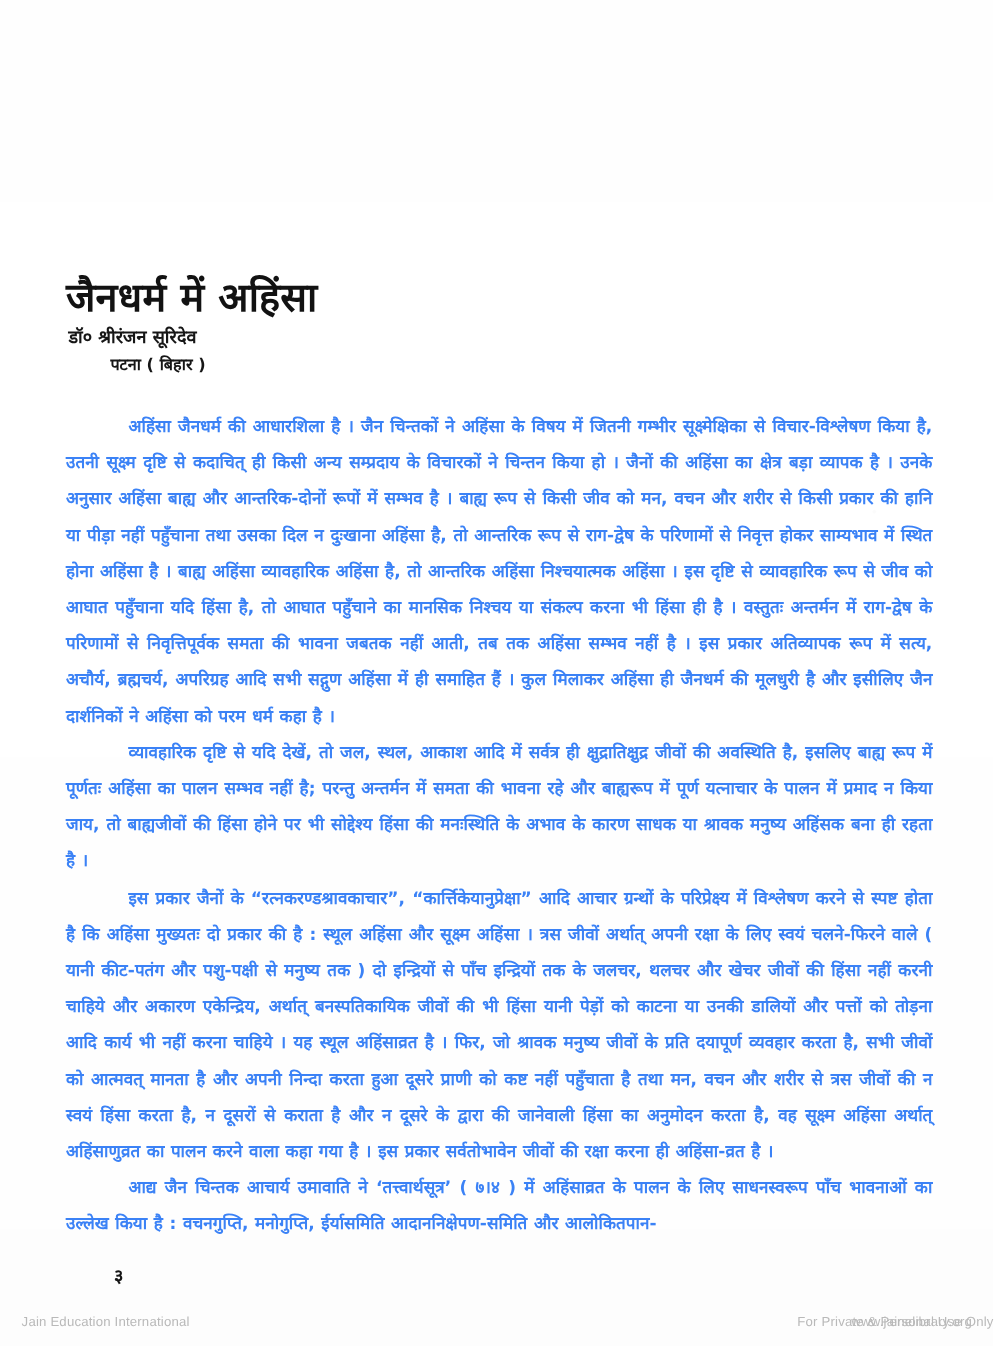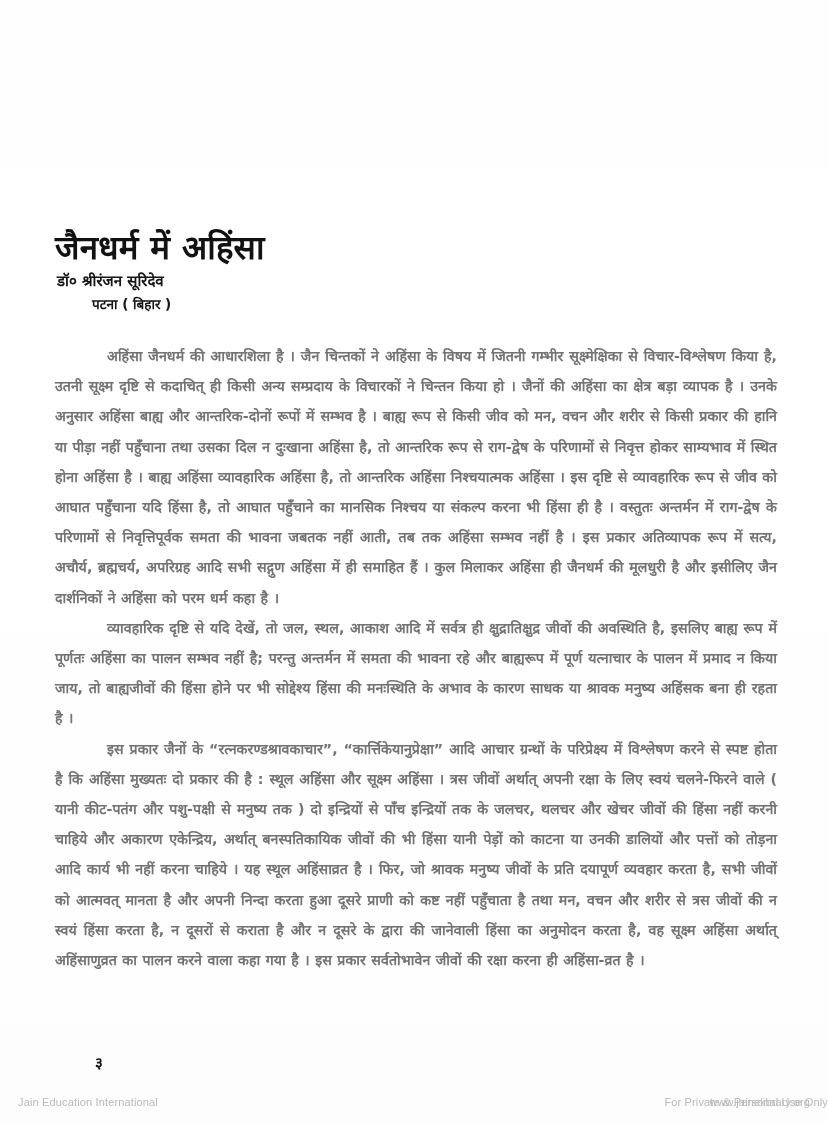--- a/index.html
+++ b/index.html
@@ -80,21 +80,21 @@
 
   
   .body-block {
     position: absolute;
     left: 0;
     top: 341px;
     width: 722px;
   }
   .para {
     margin: 0 0 0 0;
-    color: #737373;
+    color: #3b82f6;
     font-size: 14.2px;
     font-weight: 700;
     line-height: 30.2px;
     text-align: justify;
     text-justify: inter-word;
     word-spacing: .5px;
     letter-spacing: .05px;
     text-indent: 52px;
   }
   .para + .para { margin-top: 0; }
@@ -140,20 +140,21 @@
     <h1 class="article-title">जैनधर्म में अहिंसा</h1>
 
     <div class="byline">डॉ० श्रीरंजन सूरिदेव</div>
 
     <div class="byline-place">पटना ( बिहार )</div>
 
     <div class="body-block">
       <p class="para">अहिंसा जैनधर्म की आधारशिला है । जैन चिन्तकों ने अहिंसा के विषय में जितनी गम्भीर सूक्ष्मेक्षिका से विचार-विश्लेषण किया है, उतनी सूक्ष्म दृष्टि से कदाचित् ही किसी अन्य सम्प्रदाय के विचारकों ने चिन्तन किया हो । जैनों की अहिंसा का क्षेत्र बड़ा व्यापक है । उनके अनुसार अहिंसा बाह्य और आन्तरिक-दोनों रूपों में सम्भव है । बाह्य रूप से किसी जीव को मन, वचन और शरीर से किसी प्रकार की हानि या पीड़ा नहीं पहुँचाना तथा उसका दिल न दुःखाना अहिंसा है, तो आन्तरिक रूप से राग-द्वेष के परिणामों से निवृत्त होकर साम्यभाव में स्थित होना अहिंसा है । बाह्य अहिंसा व्यावहारिक अहिंसा है, तो आन्तरिक अहिंसा निश्चयात्मक अहिंसा । इस दृष्टि से व्यावहारिक रूप से जीव को आघात पहुँचाना यदि हिंसा है, तो आघात पहुँचाने का मानसिक निश्चय या संकल्प करना भी हिंसा ही है । वस्तुतः अन्तर्मन में राग-द्वेष के परिणामों से निवृत्तिपूर्वक समता की भावना जबतक नहीं आती, तब तक अहिंसा सम्भव नहीं है । इस प्रकार अतिव्यापक रूप में सत्य, अचौर्य, ब्रह्मचर्य, अपरिग्रह आदि सभी सद्गुण अहिंसा में ही समाहित हैं । कुल मिलाकर अहिंसा ही जैनधर्म की मूलधुरी है और इसीलिए जैन दार्शनिकों ने अहिंसा को परम धर्म कहा है ।</p>
       <p class="para">व्यावहारिक दृष्टि से यदि देखें, तो जल, स्थल, आकाश आदि में सर्वत्र ही क्षुद्रातिक्षुद्र जीवों की अवस्थिति है, इसलिए बाह्य रूप में पूर्णतः अहिंसा का पालन सम्भव नहीं है; परन्तु अन्तर्मन में समता की भावना रहे और बाह्यरूप में पूर्ण यत्नाचार के पालन में प्रमाद न किया जाय, तो बाह्यजीवों की हिंसा होने पर भी सोद्देश्य हिंसा की मनःस्थिति के अभाव के कारण साधक या श्रावक मनुष्य अहिंसक बना ही रहता है ।</p>
       <p class="para">इस प्रकार जैनों के “रत्नकरण्डश्रावकाचार”, “कार्त्तिकेयानुप्रेक्षा” आदि आचार ग्रन्थों के परिप्रेक्ष्य में विश्लेषण करने से स्पष्ट होता है कि अहिंसा मुख्यतः दो प्रकार की है : स्थूल अहिंसा और सूक्ष्म अहिंसा । त्रस जीवों अर्थात् अपनी रक्षा के लिए स्वयं चलने-फिरने वाले ( यानी कीट-पतंग और पशु-पक्षी से मनुष्य तक ) दो इन्द्रियों से पाँच इन्द्रियों तक के जलचर, थलचर और खेचर जीवों की हिंसा नहीं करनी चाहिये और अकारण एकेन्द्रिय, अर्थात् बनस्पतिकायिक जीवों की भी हिंसा यानी पेड़ों को काटना या उनकी डालियों और पत्तों को तोड़ना आदि कार्य भी नहीं करना चाहिये । यह स्थूल अहिंसाव्रत है । फिर, जो श्रावक मनुष्य जीवों के प्रति दयापूर्ण व्यवहार करता है, सभी जीवों को आत्मवत् मानता है और अपनी निन्दा करता हुआ दूसरे प्राणी को कष्ट नहीं पहुँचाता है तथा मन, वचन और शरीर से त्रस जीवों की न स्वयं हिंसा करता है, न दूसरों से कराता है और न दूसरे के द्वारा की जानेवाली हिंसा का अनुमोदन करता है, वह सूक्ष्म अहिंसा अर्थात् अहिंसाणुव्रत का पालन करने वाला कहा गया है । इस प्रकार सर्वतोभावेन जीवों की रक्षा करना ही अहिंसा-व्रत है ।</p>
+      <p class="para">आद्य जैन चिन्तक आचार्य उमावाति ने ‘तत्त्वार्थसूत्र’ ( ७।४ ) में अहिंसाव्रत के पालन के लिए साधनस्वरूप पाँच भावनाओं का उल्लेख किया है : वचनगुप्ति, मनोगुप्ति, ईर्यासमिति आदाननिक्षेपण-समिति और आलोकितपान-</p>
     </div>
 
   </div>
 
   <div class="folio">३</div>
 
   <div class="footer">
     <span class="footer-left">Jain Education International</span>
     <span class="footer-mid">For Private &amp; Personal Use Only</span>
     <span class="footer-right">www.jainelibrary.org</span>

